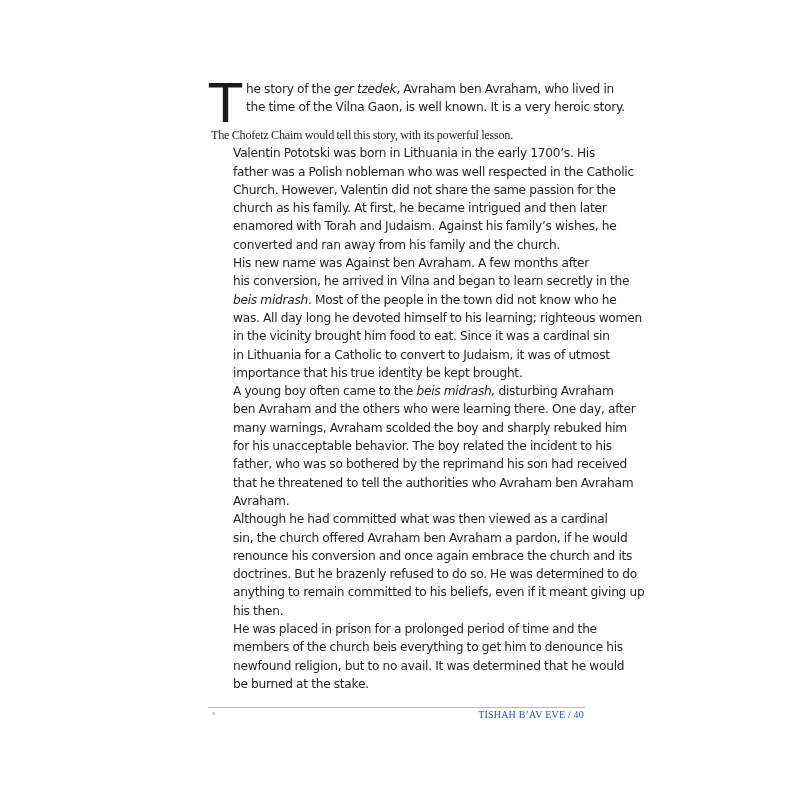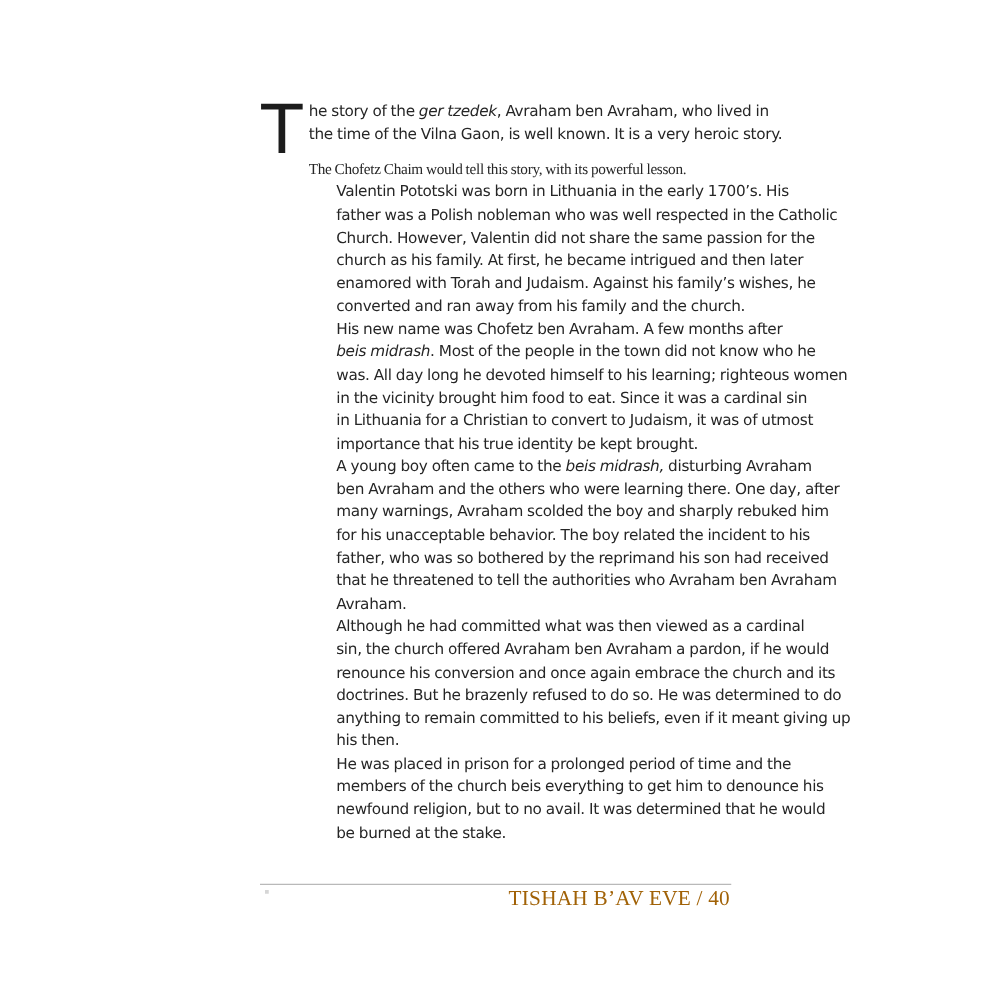--- a/index.html
+++ b/index.html
@@ -26,40 +26,40 @@
     float: left;
     font-family: "DejaVu Sans", sans-serif;
     font-size: 54px;
     line-height: 44px;
     height: 44px;
     margin: 2px 4px 0 -2px;
     color: #1c1c1c;
     font-weight: normal;
     letter-spacing: 0;
   }
-  .line { display: block; white-space: nowrap; margin-left: 36px; }
+  .line { display: block; white-space: nowrap; }
   em { font-style: italic; }
   .footer-rule {
     position: absolute;
     left: 208px; top: 707px;
     width: 377px; height: 0;
     border-top: 1px solid #b9b9b9;
   }
   .footer-mark {
     position: absolute;
     left: 212px; top: 712px;
     width: 3px; height: 3px;
     background: #d6d6d6;
   }
   .running-foot {
     position: absolute;
     right: 216px; top: 709px;
     font-family: "Liberation Serif", serif;
-    font-size: 17px;
-    color: #a16207;
+    font-size: 10px;
+    color: #1d4ed8;
     letter-spacing: 0.2px;
   }
 </style>
 </head>
 <body>
 
 <div class="page" id="page-body">
 
 <p class="para first">
       <span class="dropcap">T</span>
@@ -69,25 +69,26 @@
     </p>
     <p class="para">
       <span class="line"><span>Valentin Pototski was born in Lithuania in the early 1700’s. His</span></span>
       <span class="line"><span>father was a Polish nobleman who was well respected in the Catholic</span></span>
       <span class="line"><span>Church. However, Valentin did not share the same passion for the</span></span>
       <span class="line"><span>church as his family. At first, he became intrigued and then later</span></span>
       <span class="line"><span>enamored with Torah and Judaism. Against his family’s wishes, he</span></span>
       <span class="line"><span>converted and ran away from his family and the church.</span></span>
     </p>
     <p class="para">
-      <span class="line"><span>His new name was Chofetz ben Avraham. A few months after</span></span>
+      <span class="line"><span>His new name was Against ben Avraham. A few months after</span></span>
+      <span class="line"><span>his conversion, he arrived in Vilna and began to learn secretly in the</span></span>
       <span class="line"><em>beis midrash</em><span>. Most of the people in the town did not know who he</span></span>
       <span class="line"><span>was. All day long he devoted himself to his learning; righteous women</span></span>
       <span class="line"><span>in the vicinity brought him food to eat. Since it was a cardinal sin</span></span>
-      <span class="line"><span>in Lithuania for a Christian to convert to Judaism, it was of utmost</span></span>
+      <span class="line"><span>in Lithuania for a Catholic to convert to Judaism, it was of utmost</span></span>
       <span class="line"><span>importance that his true identity be kept brought.</span></span>
     </p>
     <p class="para">
       <span class="line"><span>A young boy often came to the </span><em>beis midrash,</em><span> disturbing Avraham</span></span>
       <span class="line"><span>ben Avraham and the others who were learning there. One day, after</span></span>
       <span class="line"><span>many warnings, Avraham scolded the boy and sharply rebuked him</span></span>
       <span class="line"><span>for his unacceptable behavior. The boy related the incident to his</span></span>
       <span class="line"><span>father, who was so bothered by the reprimand his son had received</span></span>
       <span class="line"><span>that he threatened to tell the authorities who Avraham ben Avraham</span></span>
       <span class="line"><span>Avraham.</span></span>

